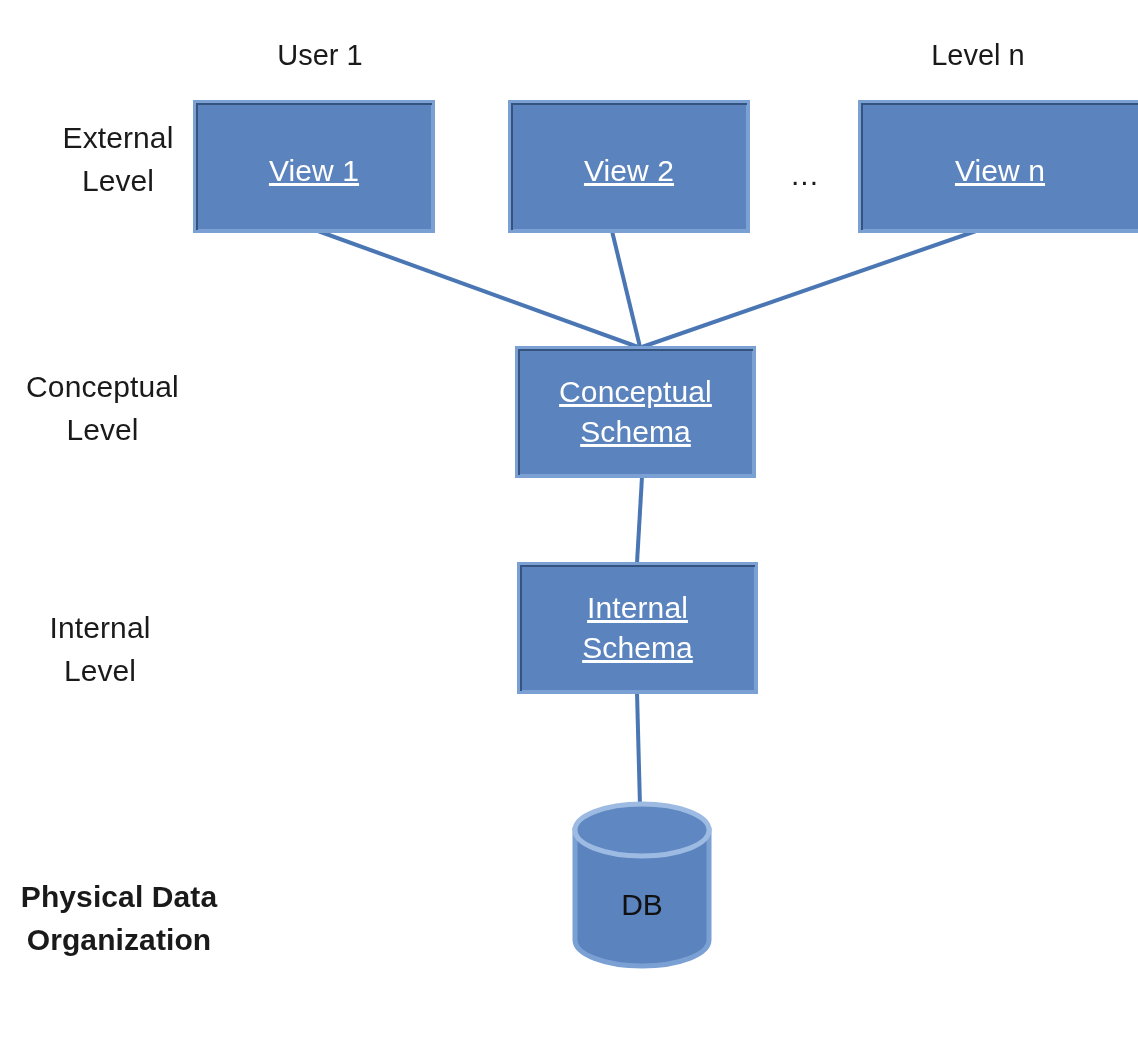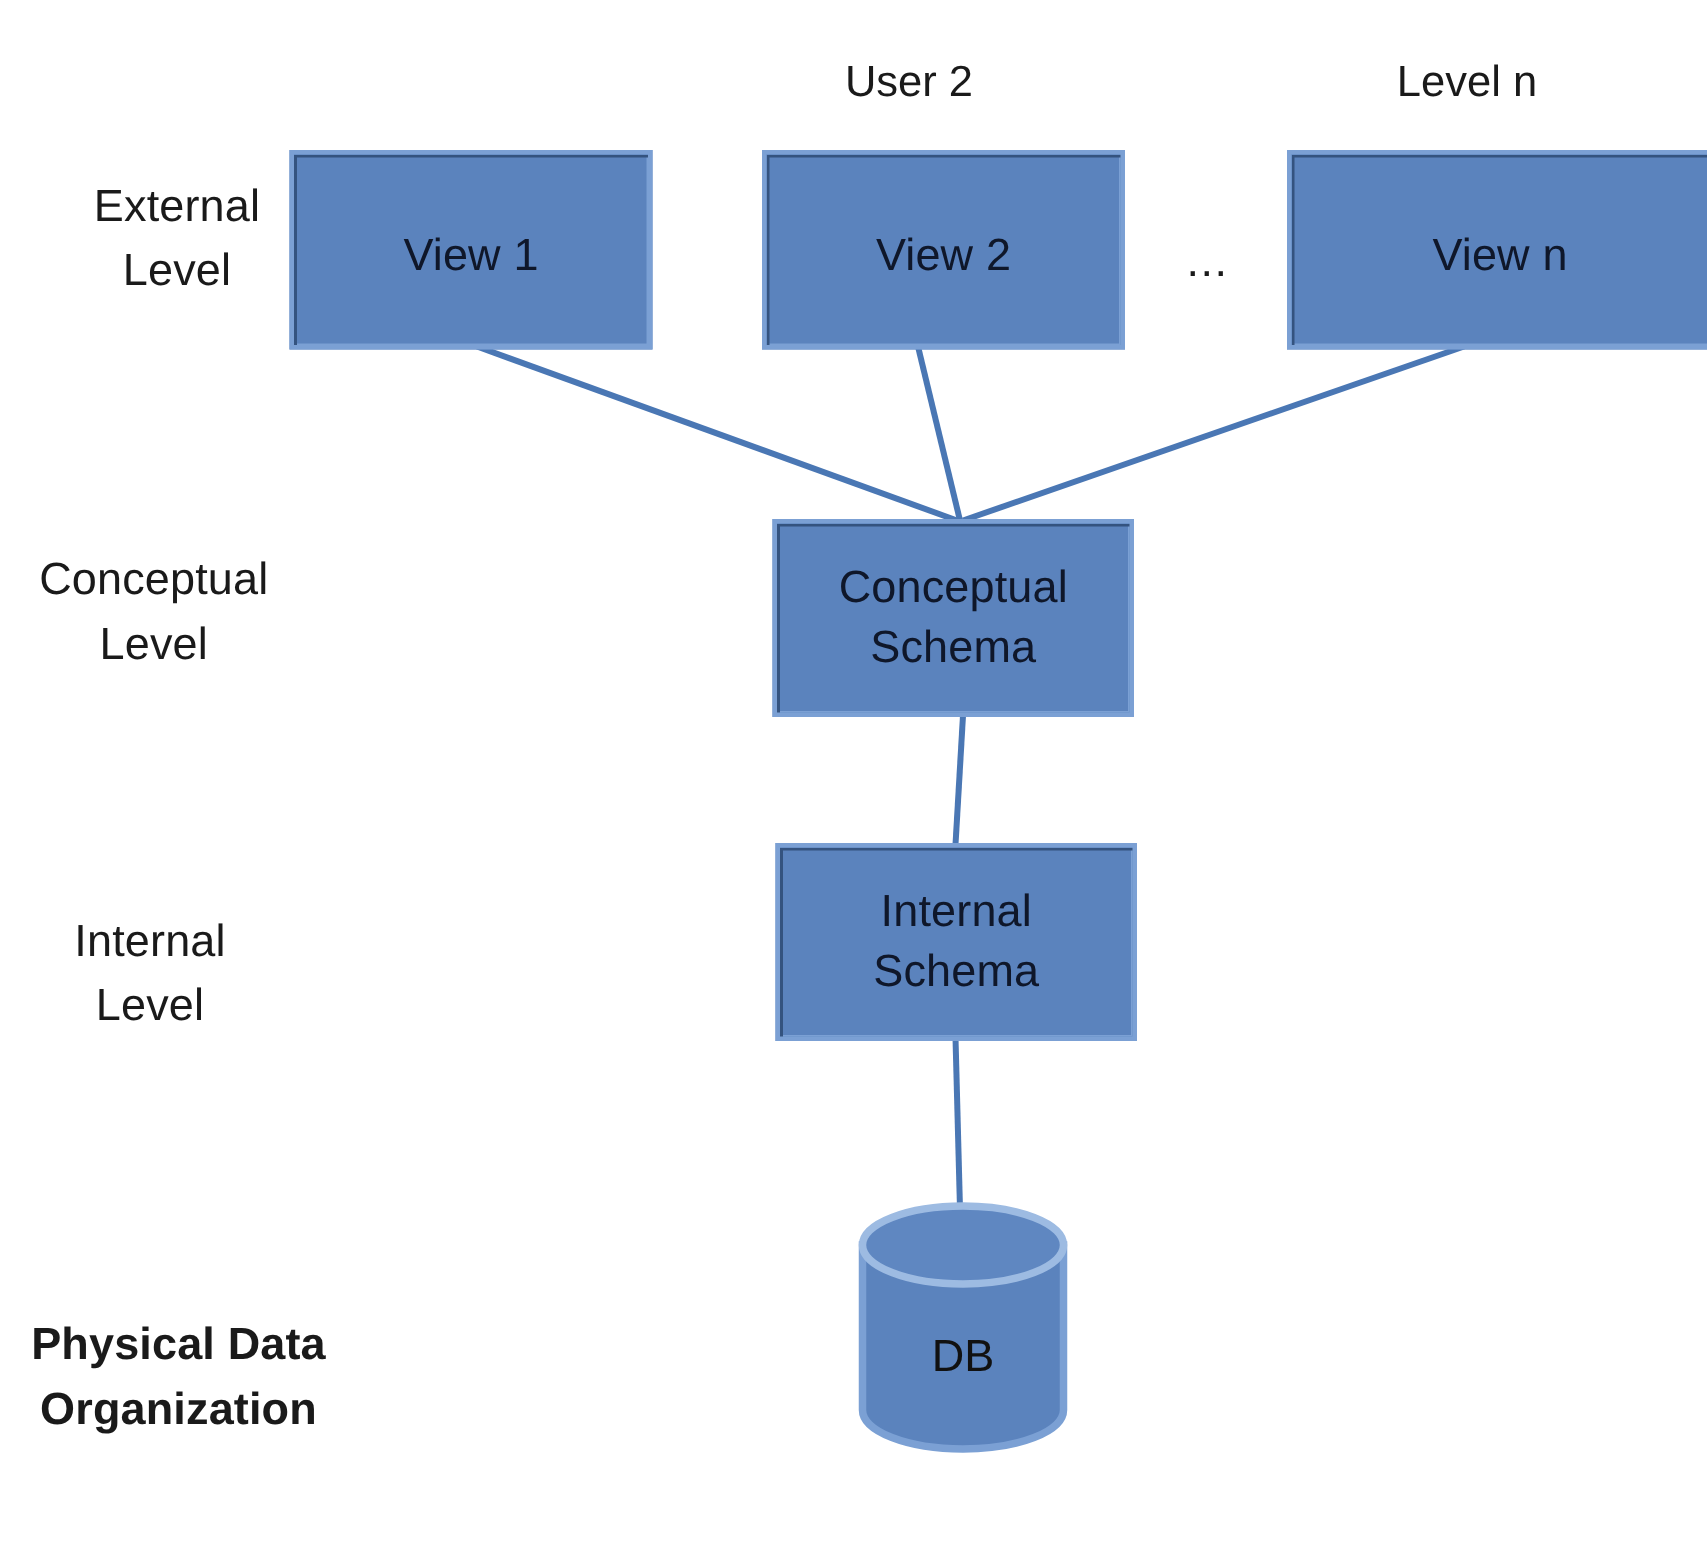--- a/index.html
+++ b/index.html
@@ -61,27 +61,28 @@
     background: #5b83bd;
     border: 3px solid #7ba0d4;
     box-shadow:
       inset 2px 2px 0 0 #34537f,
       inset -1px -1px 0 0 #7ba0d4;
     display: flex;
     align-items: center;
     justify-content: center;
   }
   .node-box .node-text {
-    color: #0f172a;
+    color: #ffffff;
     font-size: 30px;
     line-height: 1.33;
     text-align: center;
     white-space: pre-line;
     letter-spacing: 0.1px;
     user-select: none;
+    text-decoration: underline;
   }
   
   .node-box.view .node-text { transform: translateY(4px); }
 
   
   .ellipsis {
     position: absolute;
     z-index: 3;
     color: #1a1a1a;
     font-size: 30px;
@@ -125,22 +126,22 @@
 
   <div class="level-label" style="left:0px; top:366px; width:205px;">Conceptual
 Level</div>
 
   <div class="level-label" style="left:0px; top:607px; width:200px;">Internal
 Level</div>
 
   <div class="level-label" style="left:8px; top:876px; width:222px;font-weight:bold;">Physical Data
 Organization</div>
 
+  <div class="user-label" style="left:220px; top:41px; width:200px;">User 1</div>
 
-  <div class="user-label" style="left:506px; top:41px; width:200px;">User 2</div>
 
   <div class="user-label" style="left:878px; top:41px; width:200px;">Level n</div>
 
   <div class="node-box view" style="left:193px; top:100px; width:242px; height:133px;">
     <span class="node-text">View 1</span>
   </div>
 
   <div class="node-box view" style="left:508px; top:100px; width:242px; height:133px;">
     <span class="node-text">View 2</span>
   </div>

